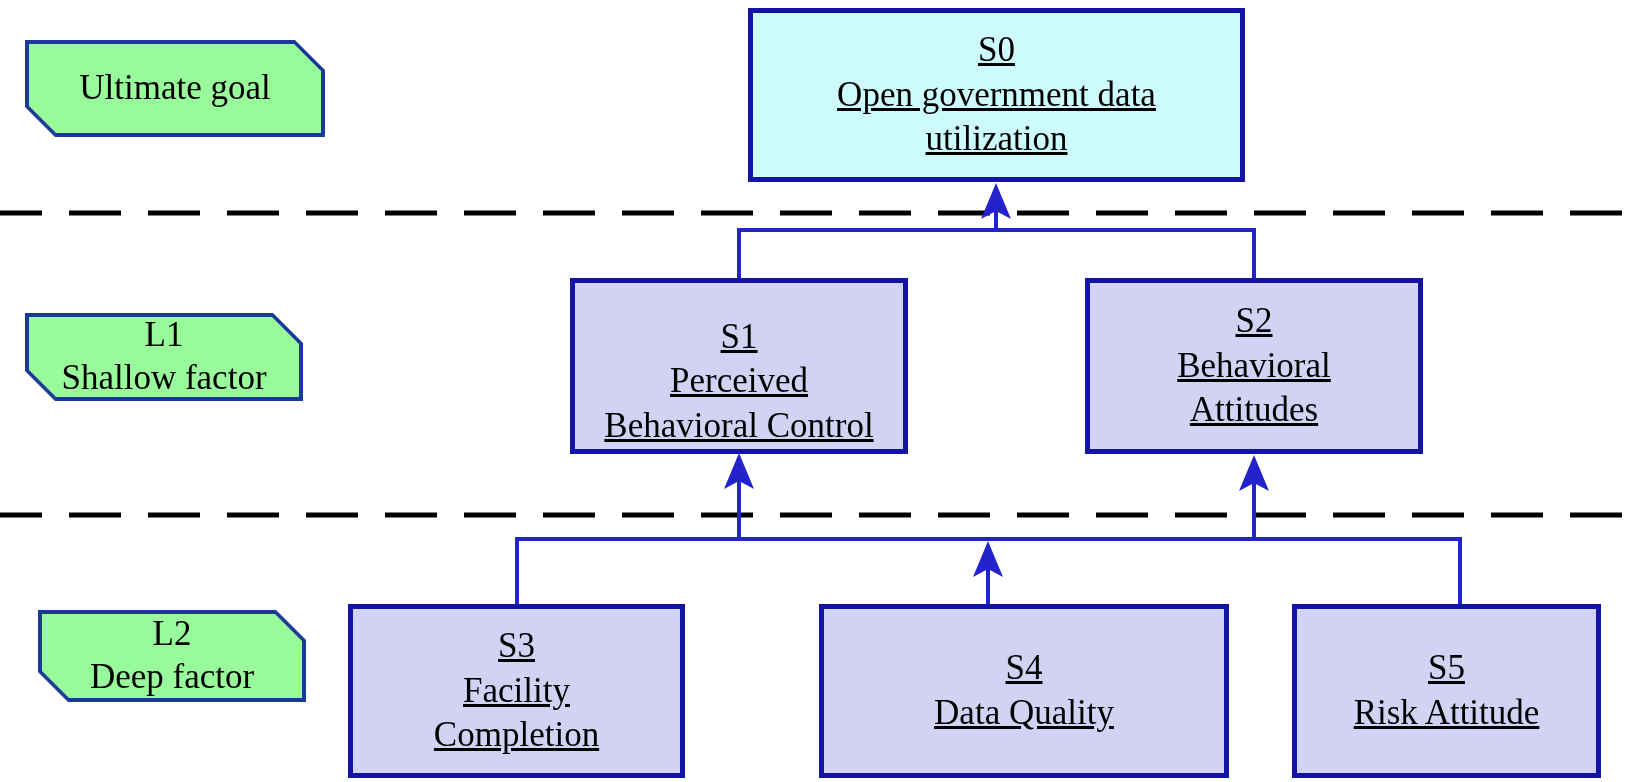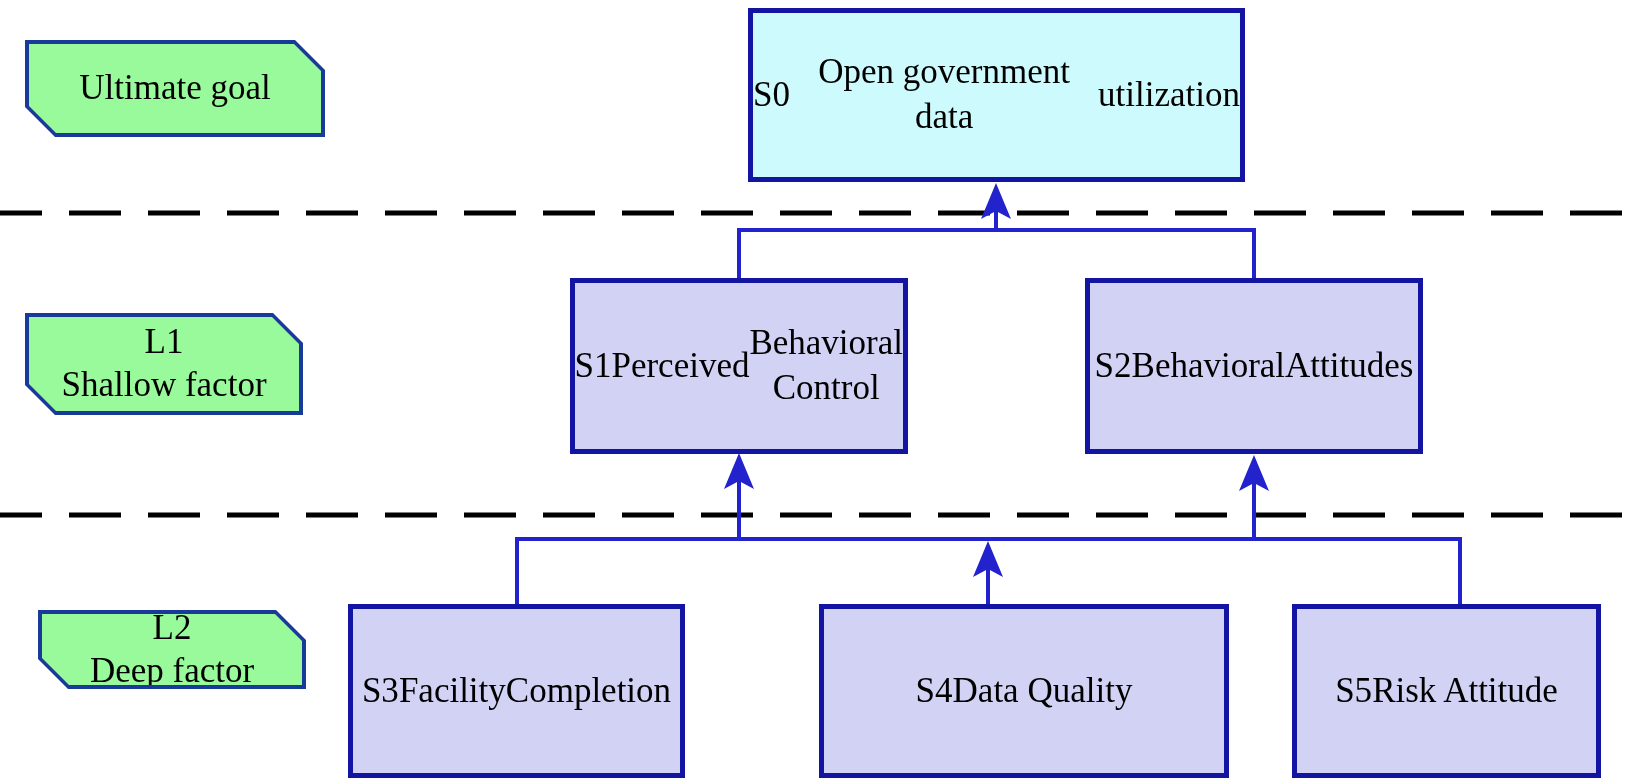--- a/index.html
+++ b/index.html
@@ -9,23 +9,23 @@
     background:#ffffff;
     font-family:"Liberation Serif","DejaVu Serif",serif;
     color:#000000;
     overflow:hidden;
   }
   #wires{position:absolute;inset:0;z-index:0;}
   .node{
     position:absolute;z-index:1;
     border:5px solid #1414a3;
     box-sizing:border-box;
-    display:flex;flex-direction:row;justify-content:center;align-items:center;
+    display:flex;flex-direction:column;justify-content:center;align-items:center;
     text-align:center;
-    font-size:35px;line-height:1.28;
+    font-size:35px;line-height:1.28;text-decoration:underline;
   }
   .node.goal{background:#cdfafc;}
   .node.factor{background:#d2d2f5;}
   .tag{
     position:absolute;z-index:1;
     background:#1a3a99; 
     clip-path:polygon(0 0, calc(100% - 30px) 0, 100% 30px, 100% 100%, 30px 100%, 0 calc(100% - 30px));
   }
   .tag-inner{
     position:absolute;inset:4px;
@@ -36,22 +36,22 @@
   }
   
   #node-s0{left:748px;top:8px;width:497px;height:174px;}
   #node-s1{left:570px;top:278px;width:338px;height:176px;justify-content:flex-end;}
   #node-s2{left:1085px;top:278px;width:338px;height:176px;}
   #node-s3{left:348px;top:604px;width:337px;height:174px;}
   #node-s4{left:819px;top:604px;width:410px;height:174px;}
   #node-s5{left:1292px;top:604px;width:309px;height:174px;}
   
   #tag-goal{left:25px;top:40px;width:272px;height:97px;padding-left:28px;}
-  #tag-l1{left:25px;top:313px;width:278px;height:102px;}
-  #tag-l2{left:38px;top:610px;width:268px;height:79px;}
+  #tag-l1{left:25px;top:313px;width:278px;height:88px;}
+  #tag-l2{left:38px;top:610px;width:268px;height:92px;}
 </style>
 </head>
 <body>
 
 <div id="diagram">
 
   <svg id="wires" width="1633" height="782" viewBox="0 0 1633 782">
 
     <line x1="-10" y1="213" x2="1643" y2="213" stroke-width="5" stroke-dasharray="52 27" stroke="#000000"></line>
     <line x1="-10" y1="515" x2="1643" y2="515" stroke-width="5" stroke-dasharray="52 27" stroke="#000000"></line>

